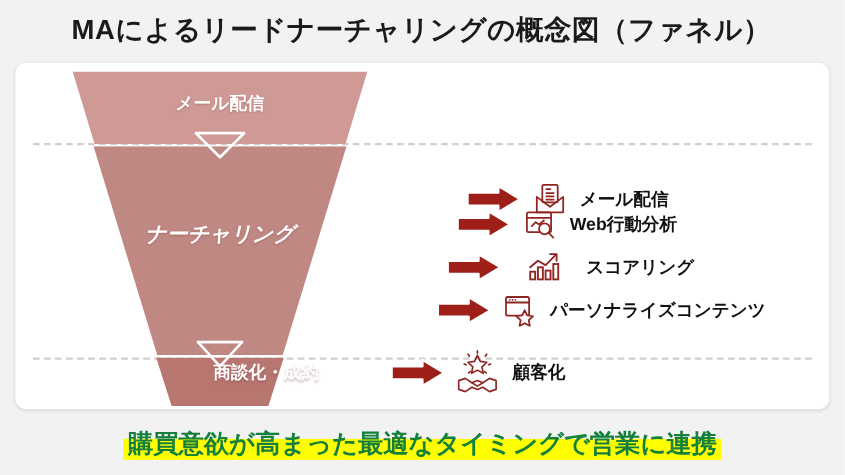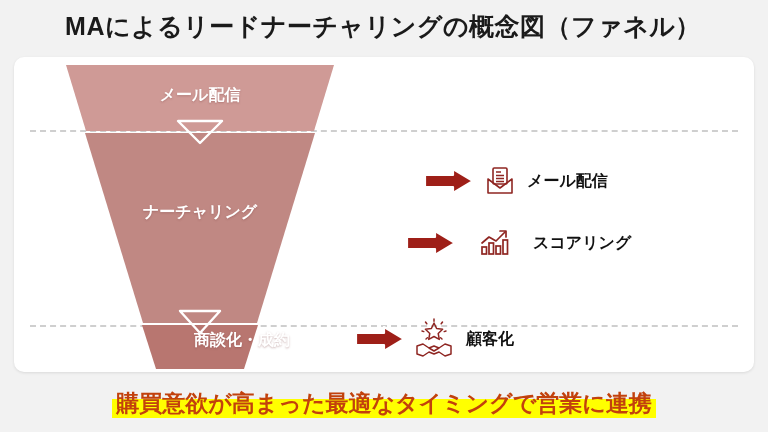--- a/index.html
+++ b/index.html
@@ -48,21 +48,21 @@
   .band-bot{top:268px;height:44px;}
 
   .band-label{
     position:absolute;left:0;width:372px;
     text-align:center;color:#ffffff;font-weight:bold;
     text-shadow:0 1px 2px rgba(120,60,60,.35);
     line-height:1.25;
     pointer-events:none;
   }
   .label-top{top:28px;font-size:16px;}
-  .label-mid{top:145px;font-size:16px;}
+  .label-mid{top:145px;font-size:19px;font-style:italic;}
   .label-bot{top:273px;font-size:16px;padding-left:42px;}
 
   
   .chev{position:absolute;width:52px;height:26px;}
   .chev svg{display:block;}
   .chev-1{left:160px;top:62px;}
   .chev-2{left:160px;top:252px;}
 
   
   .item{position:absolute;display:flex;align-items:center;height:40px;}
@@ -83,21 +83,21 @@
   .item-5 .ico{width:44px;height:44px;flex:0 0 44px;margin-left:6px;}
   .item-5 .txt{}
 
   
   .banner{
     position:absolute;left:0;top:386px;width:768px;height:34px;
     display:flex;align-items:center;justify-content:center;
   }
   .banner-text{
     position:relative;
-    font-size:23px;font-weight:bold;color:#c2410c;
+    font-size:23px;font-weight:bold;color:#15803d;
     white-space:nowrap;letter-spacing:0px;
     line-height:34px;
     padding:0 4px;
   }
   .banner-text .hl{
     position:absolute;left:0;right:0;bottom:2px;height:19px;
     background:#ffff00;z-index:0;
   }
   .banner-text .tx{position:relative;z-index:1;}
 </style>
@@ -165,40 +165,75 @@
           <line x1="11" y1="6" x2="16" y2="6"></line>
           <line x1="11" y1="9.5" x2="19" y2="9.5"></line>
           <line x1="11" y1="12.5" x2="19" y2="12.5"></line>
           <line x1="11" y1="15.5" x2="19" y2="15.5"></line>
           <path d="M3 13 L3 27 L27 27 L27 13 L15 22 Z" stroke-linejoin="round"></path>
         </svg>
       </span>
       <span class="txt">メール配信</span>
     </div>
 
+    <div class="item item-2">
+      <span class="arrow">
+        <svg width="52" height="26" viewBox="0 0 52 26">
+          <polygon points="2,7 30,7 30,1 50,13 30,25 30,19 2,19" fill="#9e1f18" stroke="#ffffff" stroke-width="2.2" stroke-linejoin="round"></polygon>
+        </svg>
+      </span>
+      <span class="ico">
+        <svg width="30" height="30" viewBox="0 0 30 30" fill="none" stroke="#8f2622" stroke-width="1.6">
+          <rect x="3" y="4" width="22" height="18" rx="1.5"></rect>
+          <line x1="3" y1="9" x2="25" y2="9"></line>
+          <polyline points="7,17 11,13 14,15 19,11" stroke-linejoin="round"></polyline>
+          <circle cx="19" cy="19" r="5" fill="#ffffff"></circle>
+          <line x1="22.8" y1="22.8" x2="27" y2="27" stroke-linecap="round"></line>
+        </svg>
+      </span>
+      <span class="txt">Web行動分析</span>
+    </div>
 
     <div class="item item-3">
       <span class="arrow">
         <svg width="52" height="26" viewBox="0 0 52 26">
           <polygon points="2,7 30,7 30,1 50,13 30,25 30,19 2,19" fill="#9e1f18" stroke="#ffffff" stroke-width="2.2" stroke-linejoin="round"></polygon>
         </svg>
       </span>
       <span class="ico">
         <svg width="30" height="30" viewBox="0 0 30 30" fill="none" stroke="#8f2622" stroke-width="1.7">
           <rect x="3" y="19" width="4.5" height="7"></rect>
           <rect x="10" y="15" width="4.5" height="11"></rect>
           <rect x="17" y="18" width="4.5" height="8"></rect>
           <rect x="24" y="12" width="4.5" height="14"></rect>
           <polyline points="3,15 10,9 17,13 26,4" stroke-linejoin="round" stroke-linecap="round"></polyline>
           <polyline points="21,3 27,3 27,9" stroke-linejoin="round" stroke-linecap="round"></polyline>
         </svg>
       </span>
       <span class="txt">スコアリング</span>
     </div>
 
+    <div class="item item-4">
+      <span class="arrow">
+        <svg width="52" height="26" viewBox="0 0 52 26">
+          <polygon points="2,7 30,7 30,1 50,13 30,25 30,19 2,19" fill="#9e1f18" stroke="#ffffff" stroke-width="2.2" stroke-linejoin="round"></polygon>
+        </svg>
+      </span>
+      <span class="ico">
+        <svg width="30" height="30" viewBox="0 0 30 30" fill="none" stroke="#8f2622" stroke-width="1.6">
+          <rect x="2" y="3" width="21" height="17" rx="1.5"></rect>
+          <line x1="2" y1="8" x2="23" y2="8"></line>
+          <circle cx="5.5" cy="5.6" r="0.8" fill="#8f2622" stroke="none"></circle>
+          <circle cx="8" cy="5.6" r="0.8" fill="#8f2622" stroke="none"></circle>
+          <circle cx="10.5" cy="5.6" r="0.8" fill="#8f2622" stroke="none"></circle>
+          <polygon points="19,15 21.3,19.8 26.6,20.5 22.7,24.1 23.7,29.3 19,26.8 14.3,29.3 15.3,24.1 11.4,20.5 16.7,19.8" fill="#ffffff" stroke-linejoin="round"></polygon>
+        </svg>
+      </span>
+      <span class="txt">パーソナライズコンテンツ</span>
+    </div>
 
     <div class="item item-5">
       <span class="arrow">
         <svg width="52" height="26" viewBox="0 0 52 26">
           <polygon points="2,7 30,7 30,1 50,13 30,25 30,19 2,19" fill="#9e1f18" stroke="#ffffff" stroke-width="2.2" stroke-linejoin="round"></polygon>
         </svg>
       </span>
       <span class="ico">
         <svg width="42" height="42" viewBox="0 0 42 42" fill="none" stroke="#8f2622" stroke-width="1.5">
           <polygon points="21,5 23.6,10.5 29.6,11.3 25.2,15.5 26.3,21.4 21,18.5 15.7,21.4 16.8,15.5 12.4,11.3 18.4,10.5" stroke-linejoin="round"></polygon>

